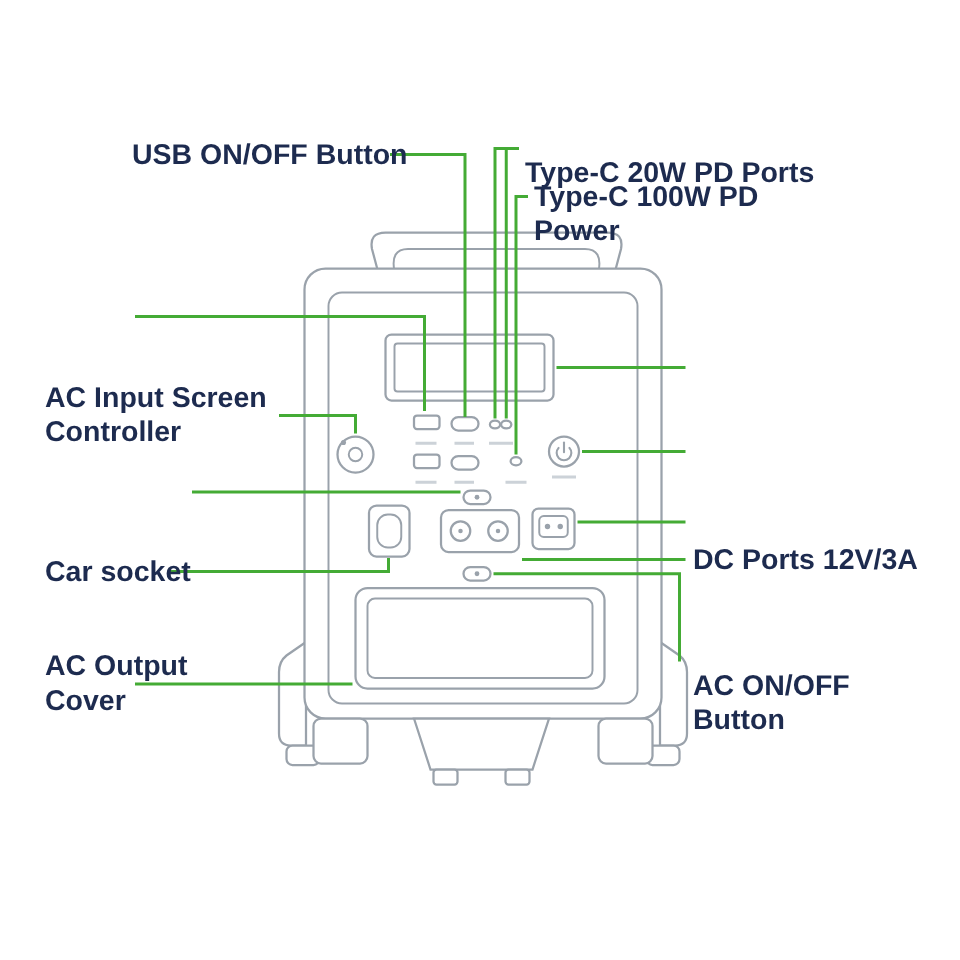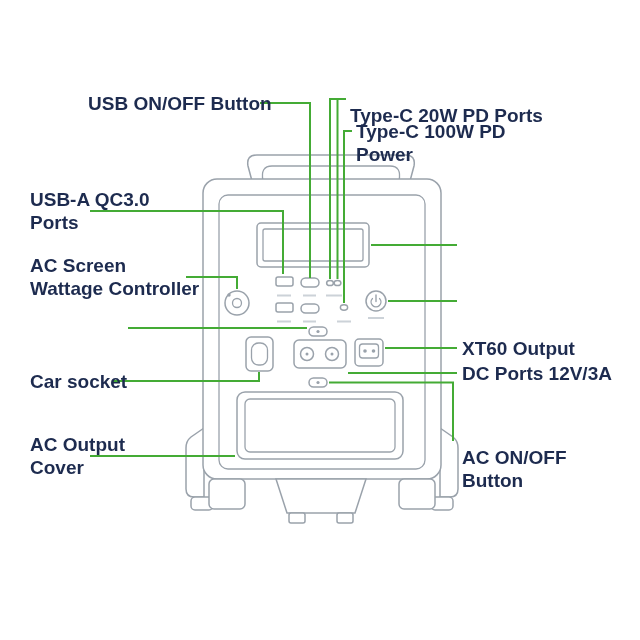--- a/index.html
+++ b/index.html
@@ -114,21 +114,19 @@
       <path d="M457 373 H348"></path>
       <path d="M112 381 H259 V372"></path>
       <path d="M90 456 H235"></path>
       <path d="M453 441 V382.5 H329"></path>
     </g>
   </svg>
 
   <div class="label" style="left:88px;top:92px;width:200px">USB ON/OFF Button</div>
   <div class="label" style="left:350px;top:104px;width:210px">Type-C 20W PD Ports</div>
   <div class="label" style="left:356px;top:120px;width:210px">Type-C 100W PD Power</div>
-  <div class="label" style="left:30px;top:188px;width:130px">USB-A QC3.0 Ports</div>
-  <div class="label" style="left:30px;top:254px;width:172px">AC Screen Wattage Controller</div>
-  <div class="label" style="left:462px;top:337px;width:150px">XT60 Output</div>
+  <div class="label" style="left:30px;top:254px;width:172px">AC Input Screen Controller</div>
   <div class="label" style="left:462px;top:362px;width:170px">DC Ports 12V/3A</div>
   <div class="label" style="left:30px;top:370px;width:140px">Car socket</div>
   <div class="label" style="left:462px;top:446px;width:120px">AC ON/OFF Button</div>
   <div class="label" style="left:30px;top:433px;width:112px">AC Output Cover</div>
 
 </div>
 
 </body></html>

